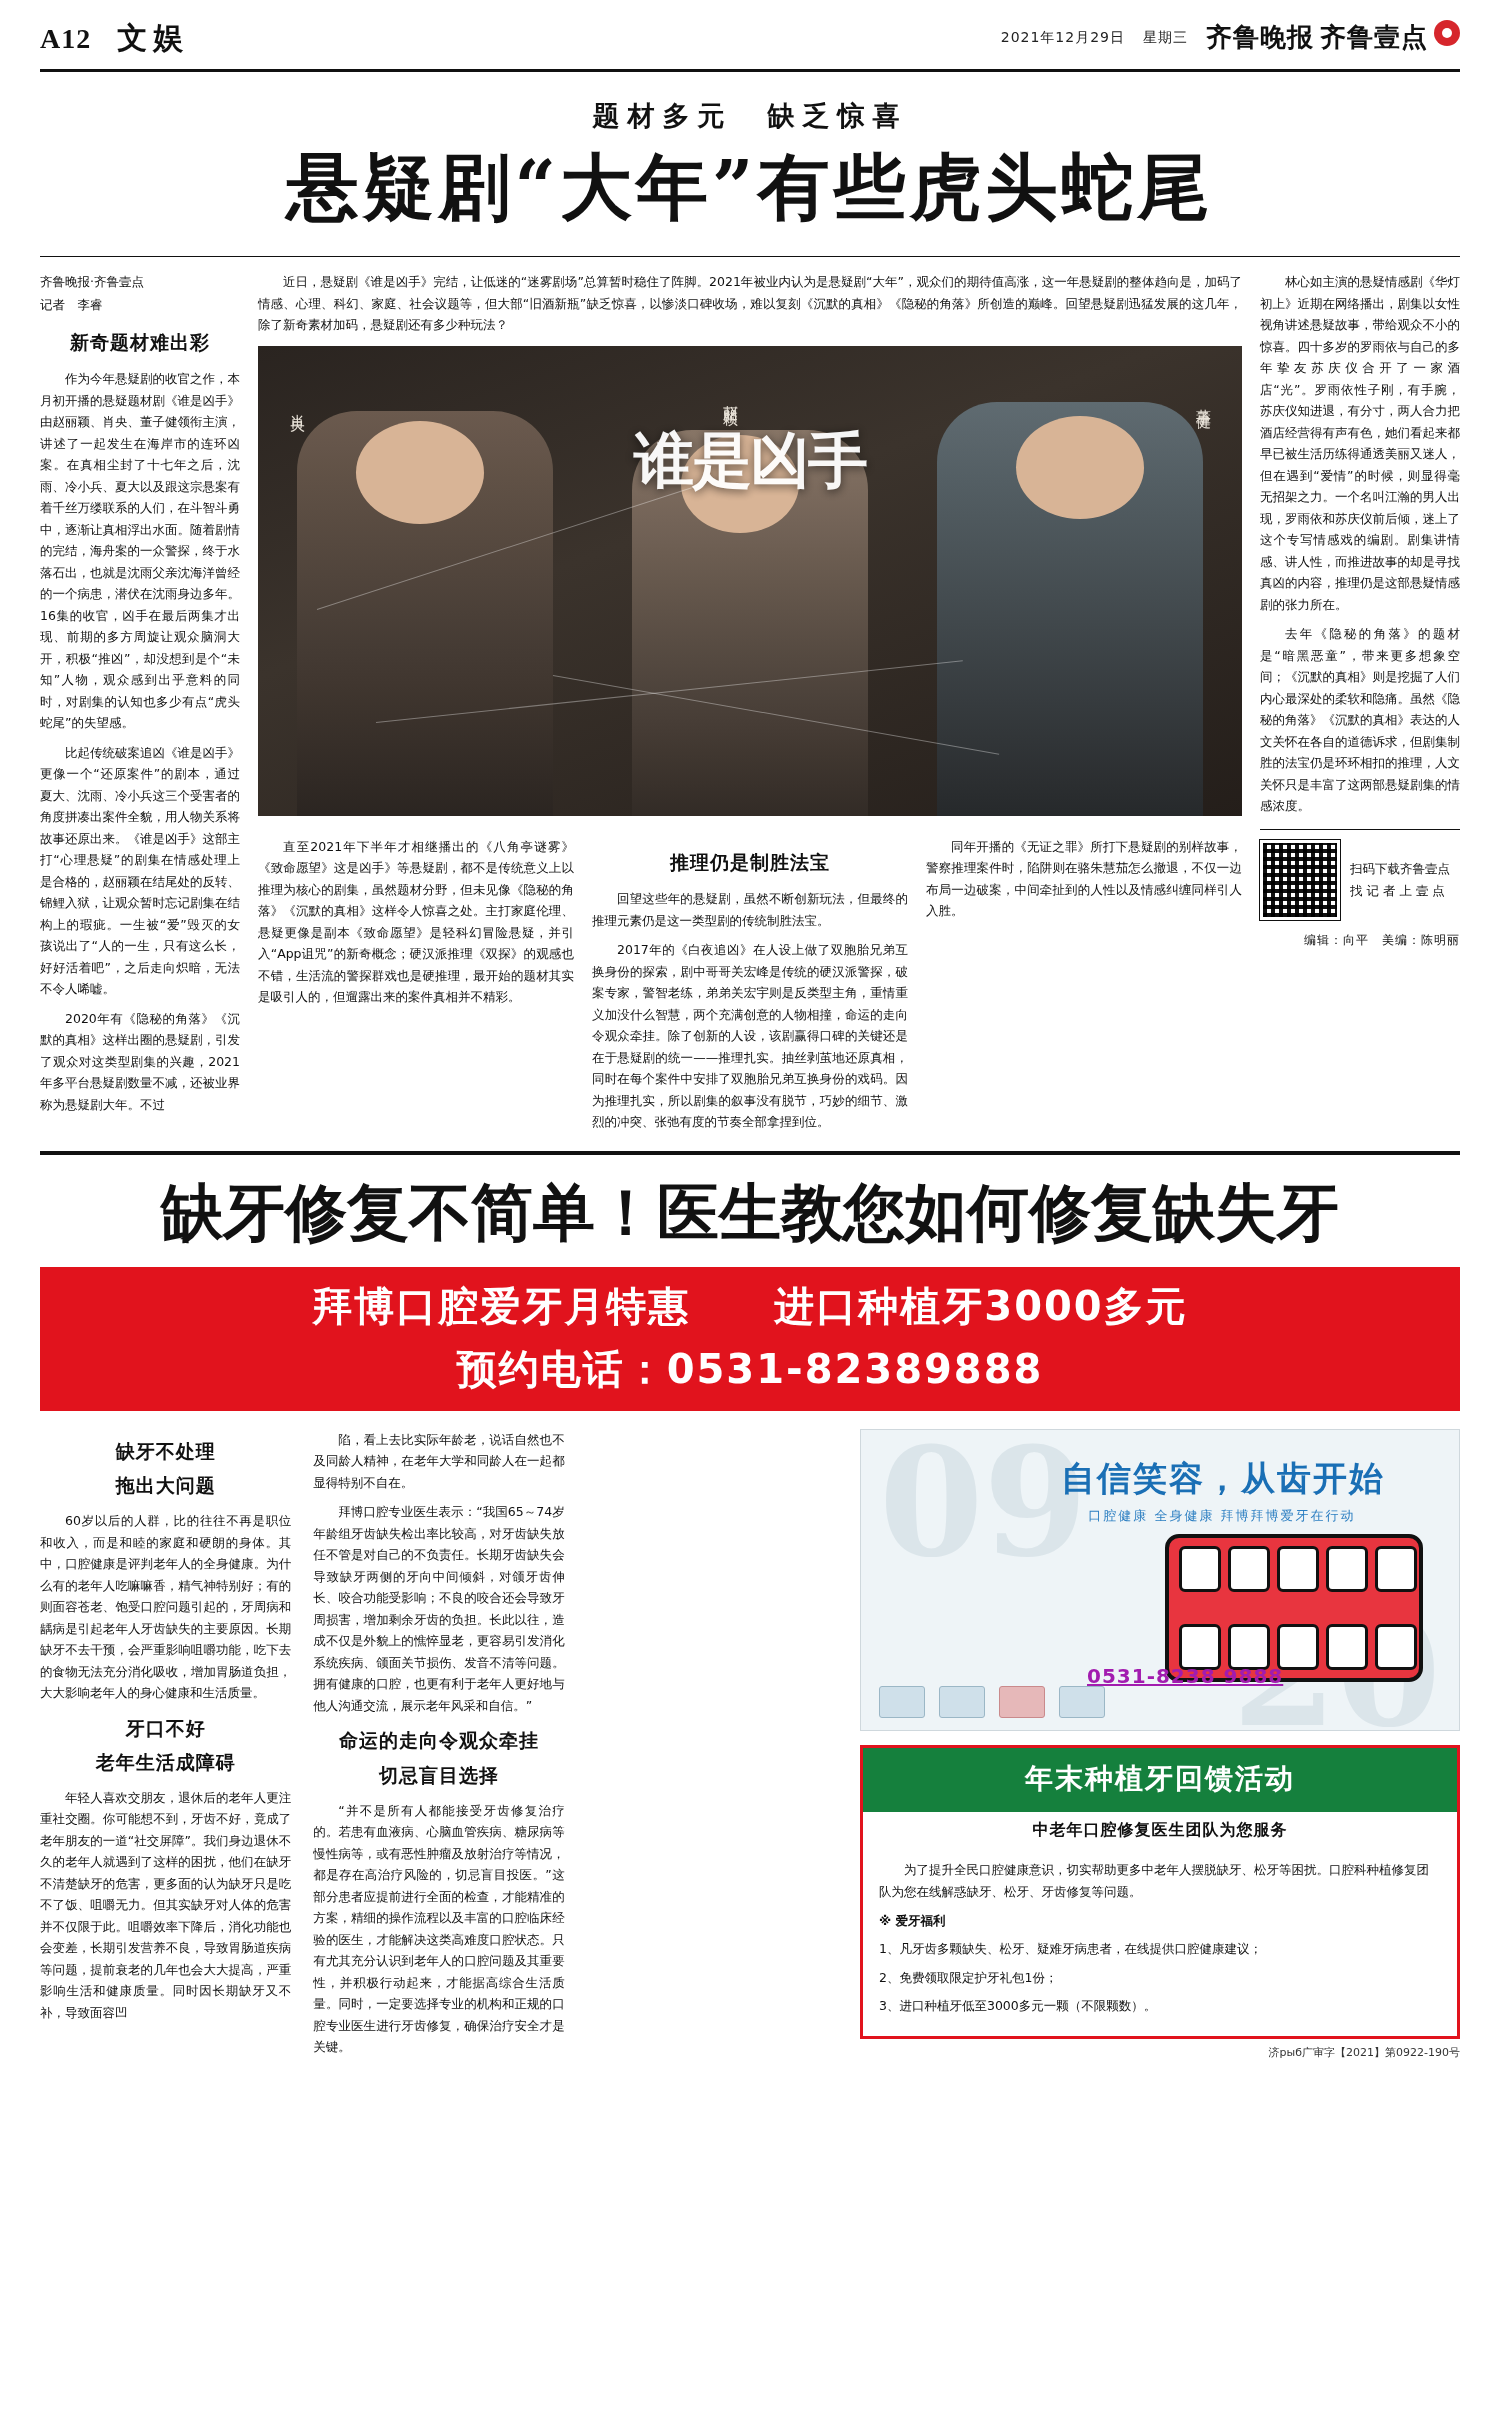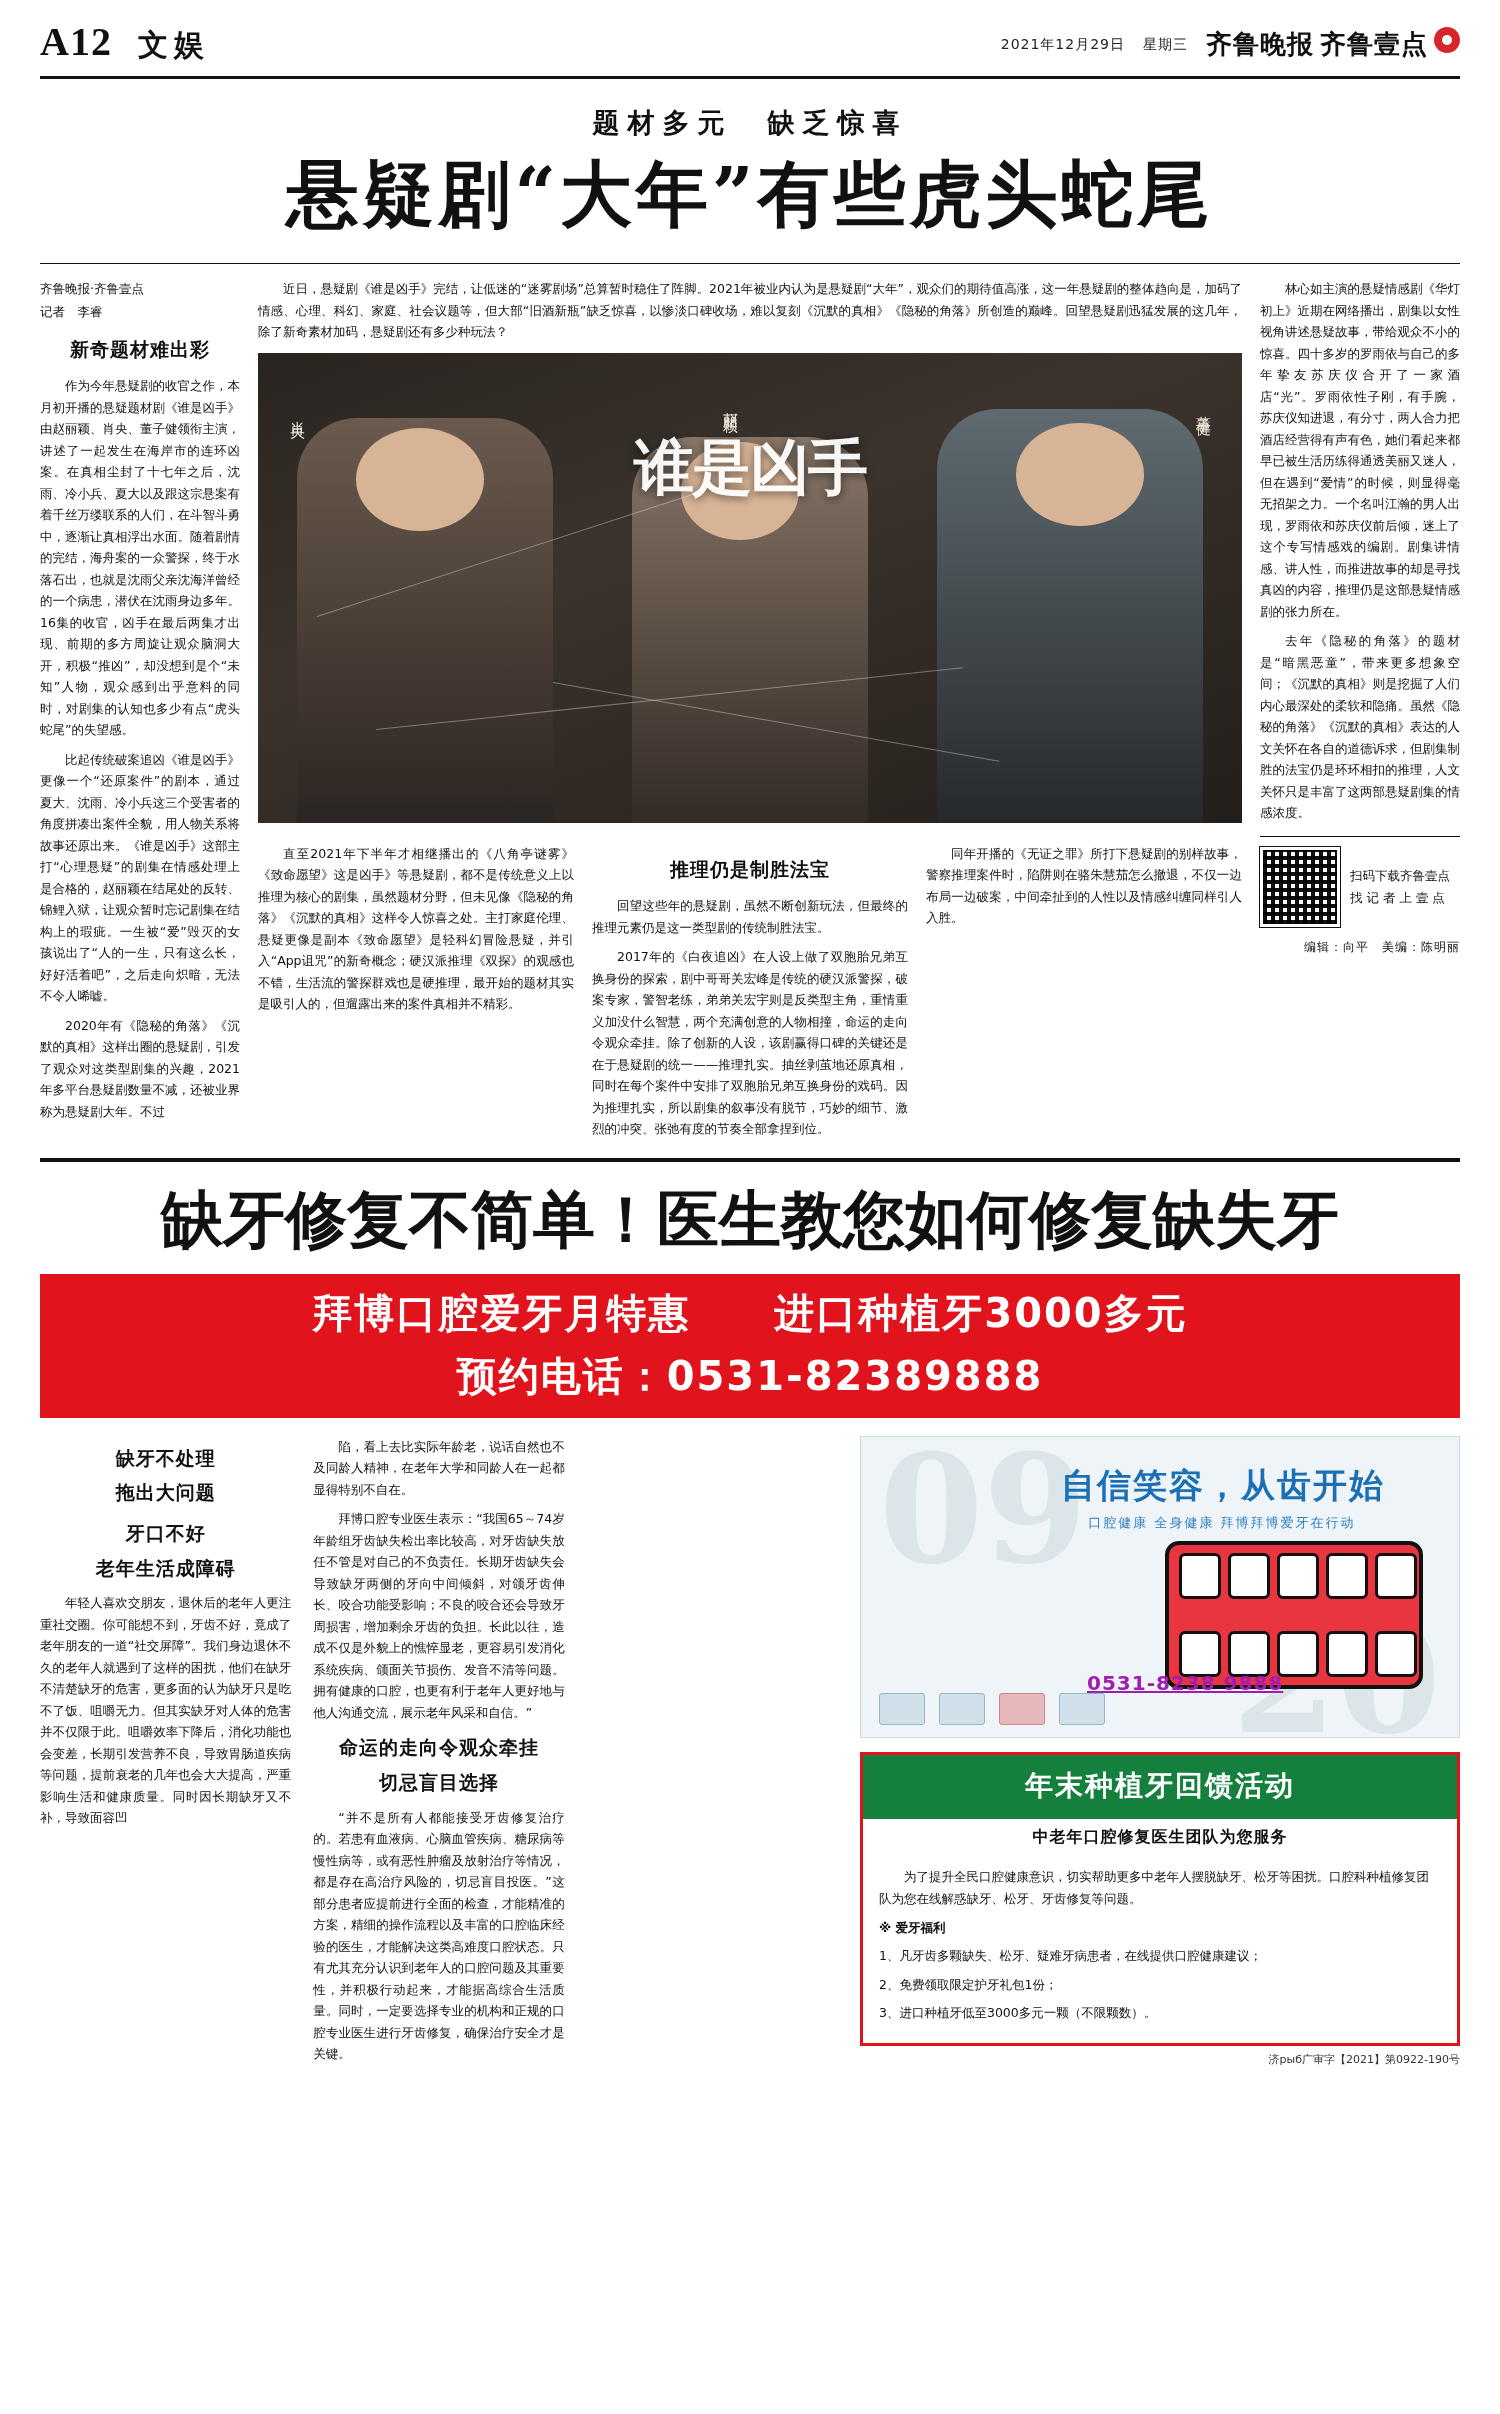--- a/index.html
+++ b/index.html
@@ -9,21 +9,21 @@
     font-family:"DejaVu Sans","Liberation Sans",sans-serif;
     color:#111;
     position:relative;
     overflow:hidden;
   }
   .page{position:relative;width:1500px;height:2414px;box-sizing:border-box;padding:0 40px;}
 
   
   .masthead{display:flex;align-items:flex-end;justify-content:space-between;padding:18px 0 10px 0;border-bottom:3px solid #111;}
   .mh-left{display:flex;align-items:baseline;gap:26px;}
-  .page-no{font-family:"Liberation Serif","DejaVu Serif",serif;font-size:40px;font-weight:700;letter-spacing:1px;}
+  .page-no{font-family:"Liberation Serif","DejaVu Serif",serif;font-size:28px;font-weight:700;letter-spacing:1px;}
   .section-name{font-size:30px;font-weight:700;letter-spacing:6px;}
   .mh-right{display:flex;align-items:center;gap:18px;padding-bottom:4px;}
   .mh-date{font-size:14px;color:#222;letter-spacing:1px;}
   .brand{display:flex;gap:6px;}
   .brand-a{font-size:26px;font-weight:700;letter-spacing:1px;font-family:"DejaVu Serif",serif;}
   .brand-b{font-size:26px;font-weight:700;letter-spacing:1px;font-family:"DejaVu Serif",serif;}
   .brand-dot{width:26px;height:26px;border-radius:50%;background:#d6262c;display:inline-block;position:relative;}
   .brand-dot:after{content:"";position:absolute;left:8px;top:8px;width:10px;height:10px;border-radius:50%;background:#fff;}
 
   
@@ -198,20 +198,21 @@
     <div class="ad-headline">缺牙修复不简单！医生教您如何修复缺失牙</div>
     <div class="ad-band">
       <div class="ad-band-1">拜博口腔爱牙月特惠　　进口种植牙3000多元</div>
       <div class="ad-band-2">预约电话：0531-82389888</div>
     </div>
 
     <div class="ad-body">
       <div class="ad-col">
         <div class="ad-sub">缺牙不处理</div>
         <div class="ad-sub" style="margin-top:-6px">拖出大问题</div>
+        <p>60岁以后的人群，比的往往不再是职位和收入，而是和睦的家庭和硬朗的身体。其中，口腔健康是评判老年人的全身健康。为什么有的老年人吃嘛嘛香，精气神特别好；有的则面容苍老、饱受口腔问题引起的，牙周病和龋病是引起老年人牙齿缺失的主要原因。长期缺牙不去干预，会严重影响咀嚼功能，吃下去的食物无法充分消化吸收，增加胃肠道负担，大大影响老年人的身心健康和生活质量。</p>
         <div class="ad-sub">牙口不好</div>
         <div class="ad-sub" style="margin-top:-6px">老年生活成障碍</div>
         <p>年轻人喜欢交朋友，退休后的老年人更注重社交圈。你可能想不到，牙齿不好，竟成了老年朋友的一道“社交屏障”。我们身边退休不久的老年人就遇到了这样的困扰，他们在缺牙不清楚缺牙的危害，更多面的认为缺牙只是吃不了饭、咀嚼无力。但其实缺牙对人体的危害并不仅限于此。咀嚼效率下降后，消化功能也会变差，长期引发营养不良，导致胃肠道疾病等问题，提前衰老的几年也会大大提高，严重影响生活和健康质量。同时因长期缺牙又不补，导致面容凹</p>
       </div>
 
       <div class="ad-col">
         <p>陷，看上去比实际年龄老，说话自然也不及同龄人精神，在老年大学和同龄人在一起都显得特别不自在。</p>
         <p>拜博口腔专业医生表示：“我国65～74岁年龄组牙齿缺失检出率比较高，对牙齿缺失放任不管是对自己的不负责任。长期牙齿缺失会导致缺牙两侧的牙向中间倾斜，对颌牙齿伸长、咬合功能受影响；不良的咬合还会导致牙周损害，增加剩余牙齿的负担。长此以往，造成不仅是外貌上的憔悴显老，更容易引发消化系统疾病、颌面关节损伤、发音不清等问题。拥有健康的口腔，也更有利于老年人更好地与他人沟通交流，展示老年风采和自信。”</p>
         <div class="ad-sub">命运的走向令观众牵挂</div>
         <div class="ad-sub" style="margin-top:-6px">切忌盲目选择</div>

